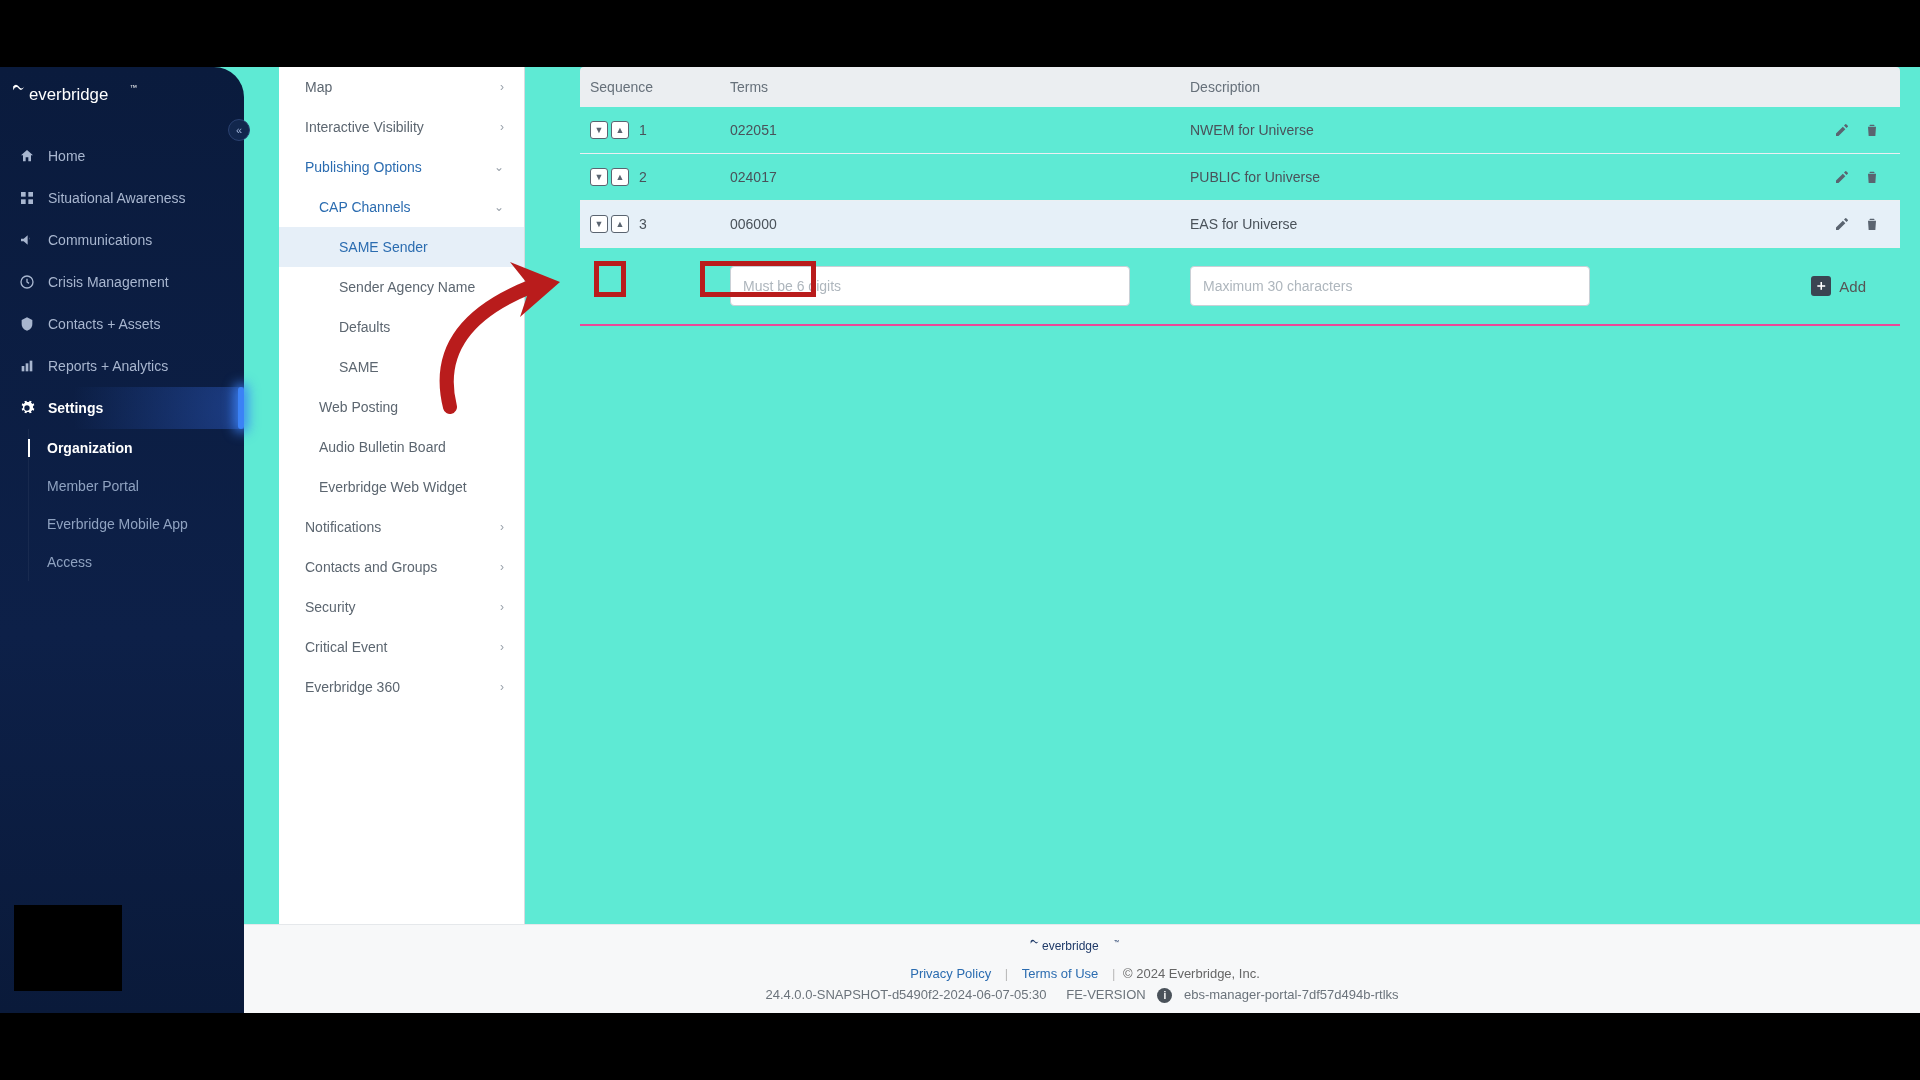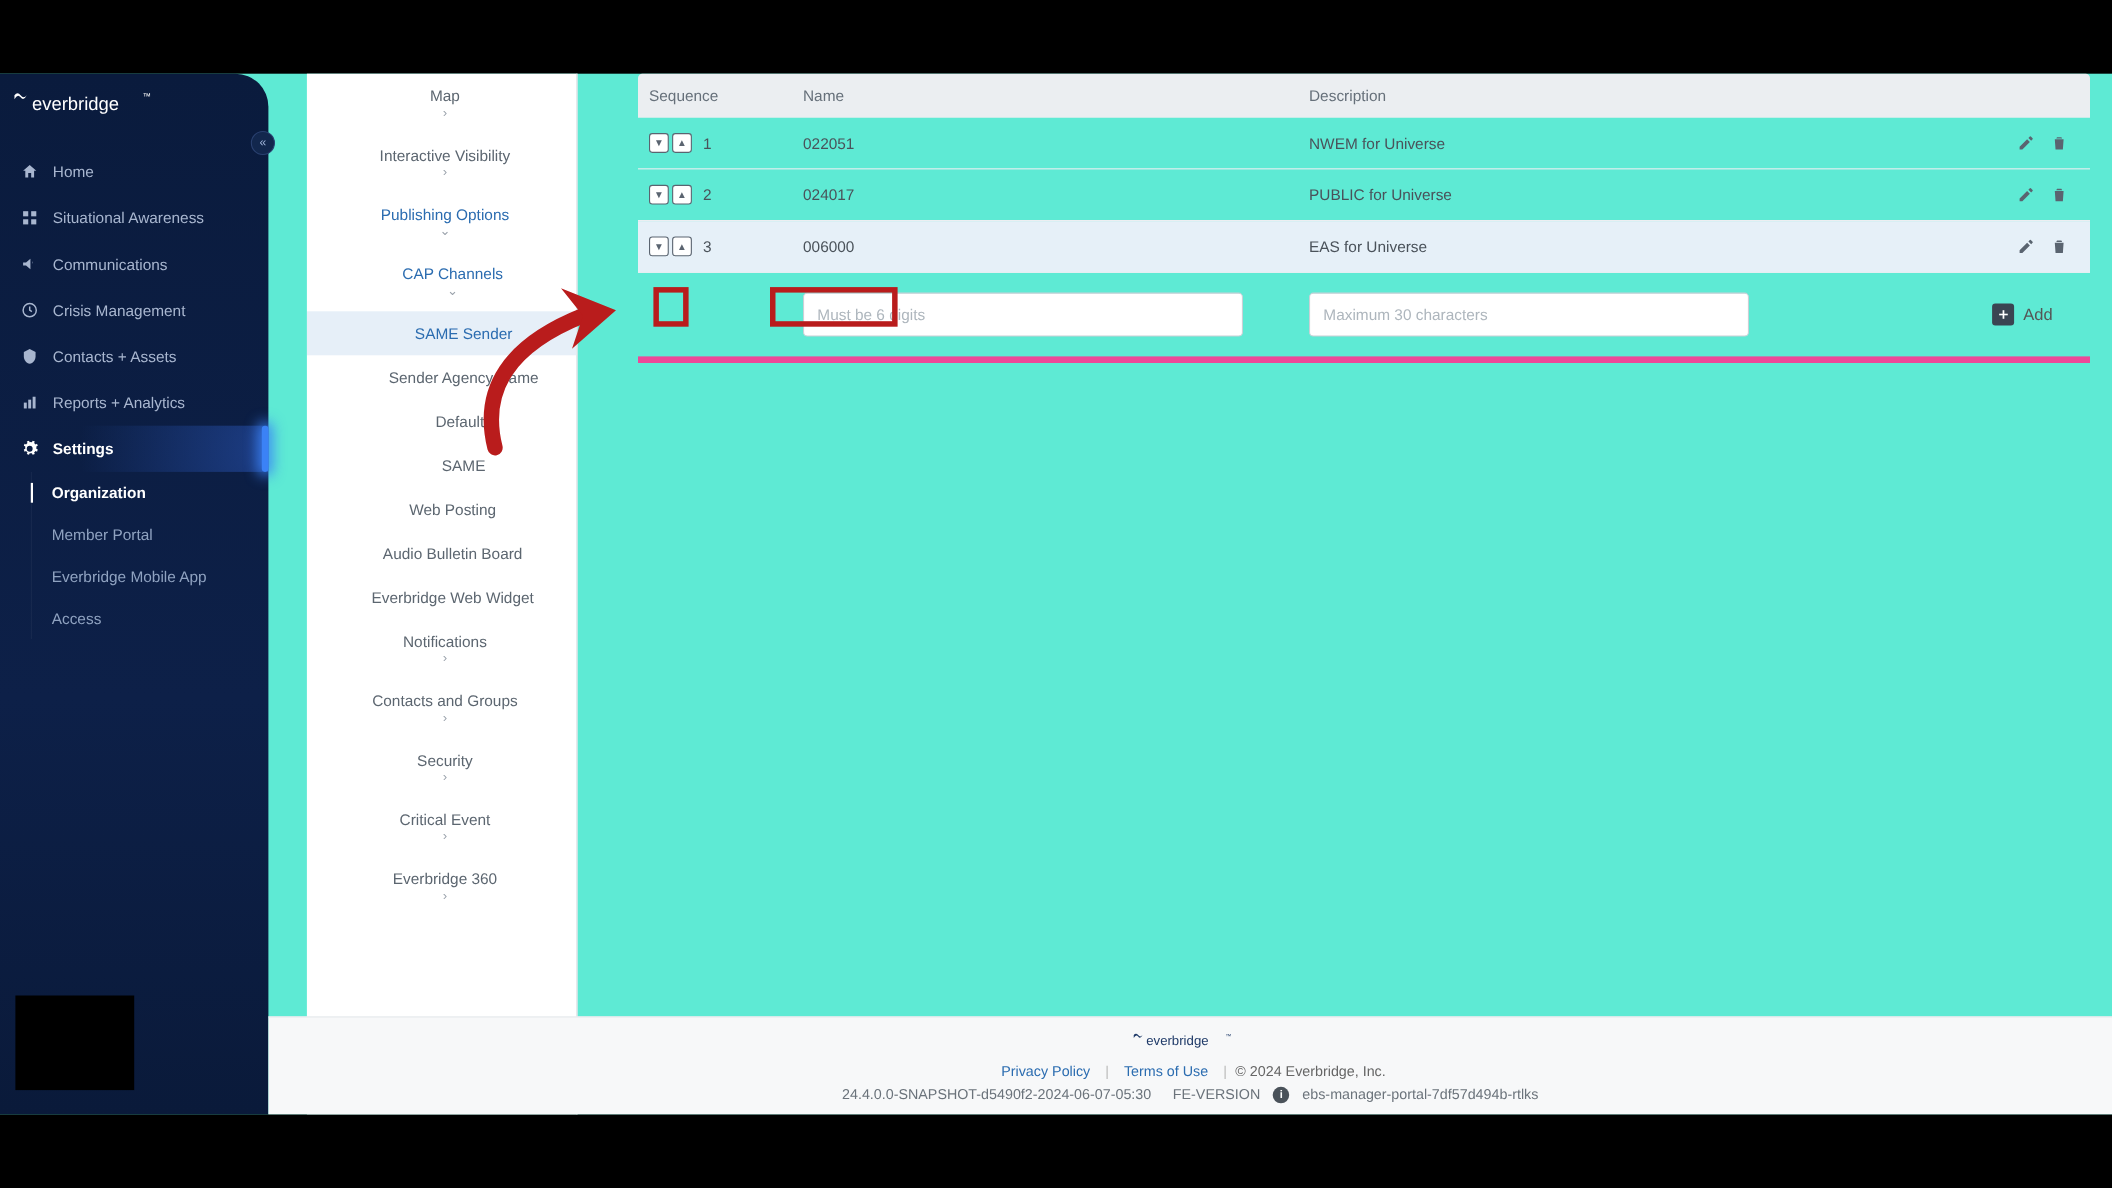--- a/index.html
+++ b/index.html
@@ -118,21 +118,20 @@
     overflow-y: auto;
   }
   .ss-item {
     display: flex;
     justify-content: space-between;
     align-items: center;
     padding: 12px 20px 12px 26px;
     color: #5c6670;
     font-size: 14px;
     cursor: pointer;
-    flex-direction: column;
   }
   .ss-item.blue { color: #2b6cb0; }
   .ss-item.indent1 { padding-left: 40px; }
   .ss-item.indent2 { padding-left: 60px; }
   .ss-item.selected {
     background: #e6eff8;
     color: #2b6cb0;
   }
   .ss-chevron { color: #9aa2ab; font-size: 12px; }
 
@@ -191,21 +190,21 @@
   }
   .act-icon { width: 16px; height: 16px; color: #5a6470; cursor: pointer; }
 
   
   .input-row {
     display: grid;
     grid-template-columns: 140px 460px 460px 1fr;
     padding: 18px 10px;
     align-items: center;
     gap: 0;
-    border-bottom: 6px solid #ec4899;
+    border-bottom: 2px solid #ec4899;
   }
   .text-input {
     width: 400px;
     height: 40px;
     border: 1px solid #c9d0d6;
     border-radius: 4px;
     padding: 0 12px;
     font-size: 14px;
     color: #333;
   }
@@ -434,21 +433,21 @@
     <div class="ss-item">
       <span>Everbridge 360</span>
       <span class="ss-chevron">›</span>
     </div>
   </div>
 
   <div class="main">
     <div class="table-wrap">
       <div class="thead">
         <div>Sequence</div>
-        <div>Name</div>
+        <div>Terms</div>
         <div>Description</div>
         <div></div>
       </div>
 
       <div class="trow">
         <div class="seq-cell">
           <span class="seq-btns">
             <span class="seq-btn">▼</span>
             <span class="seq-btn">▲</span>
           </span>

